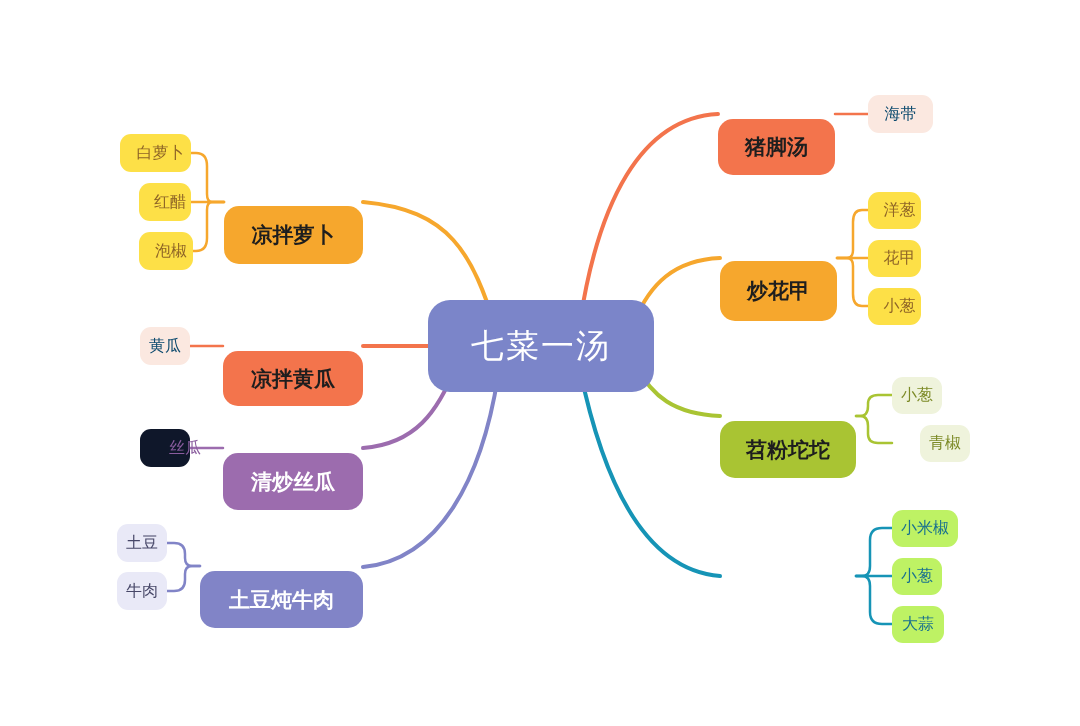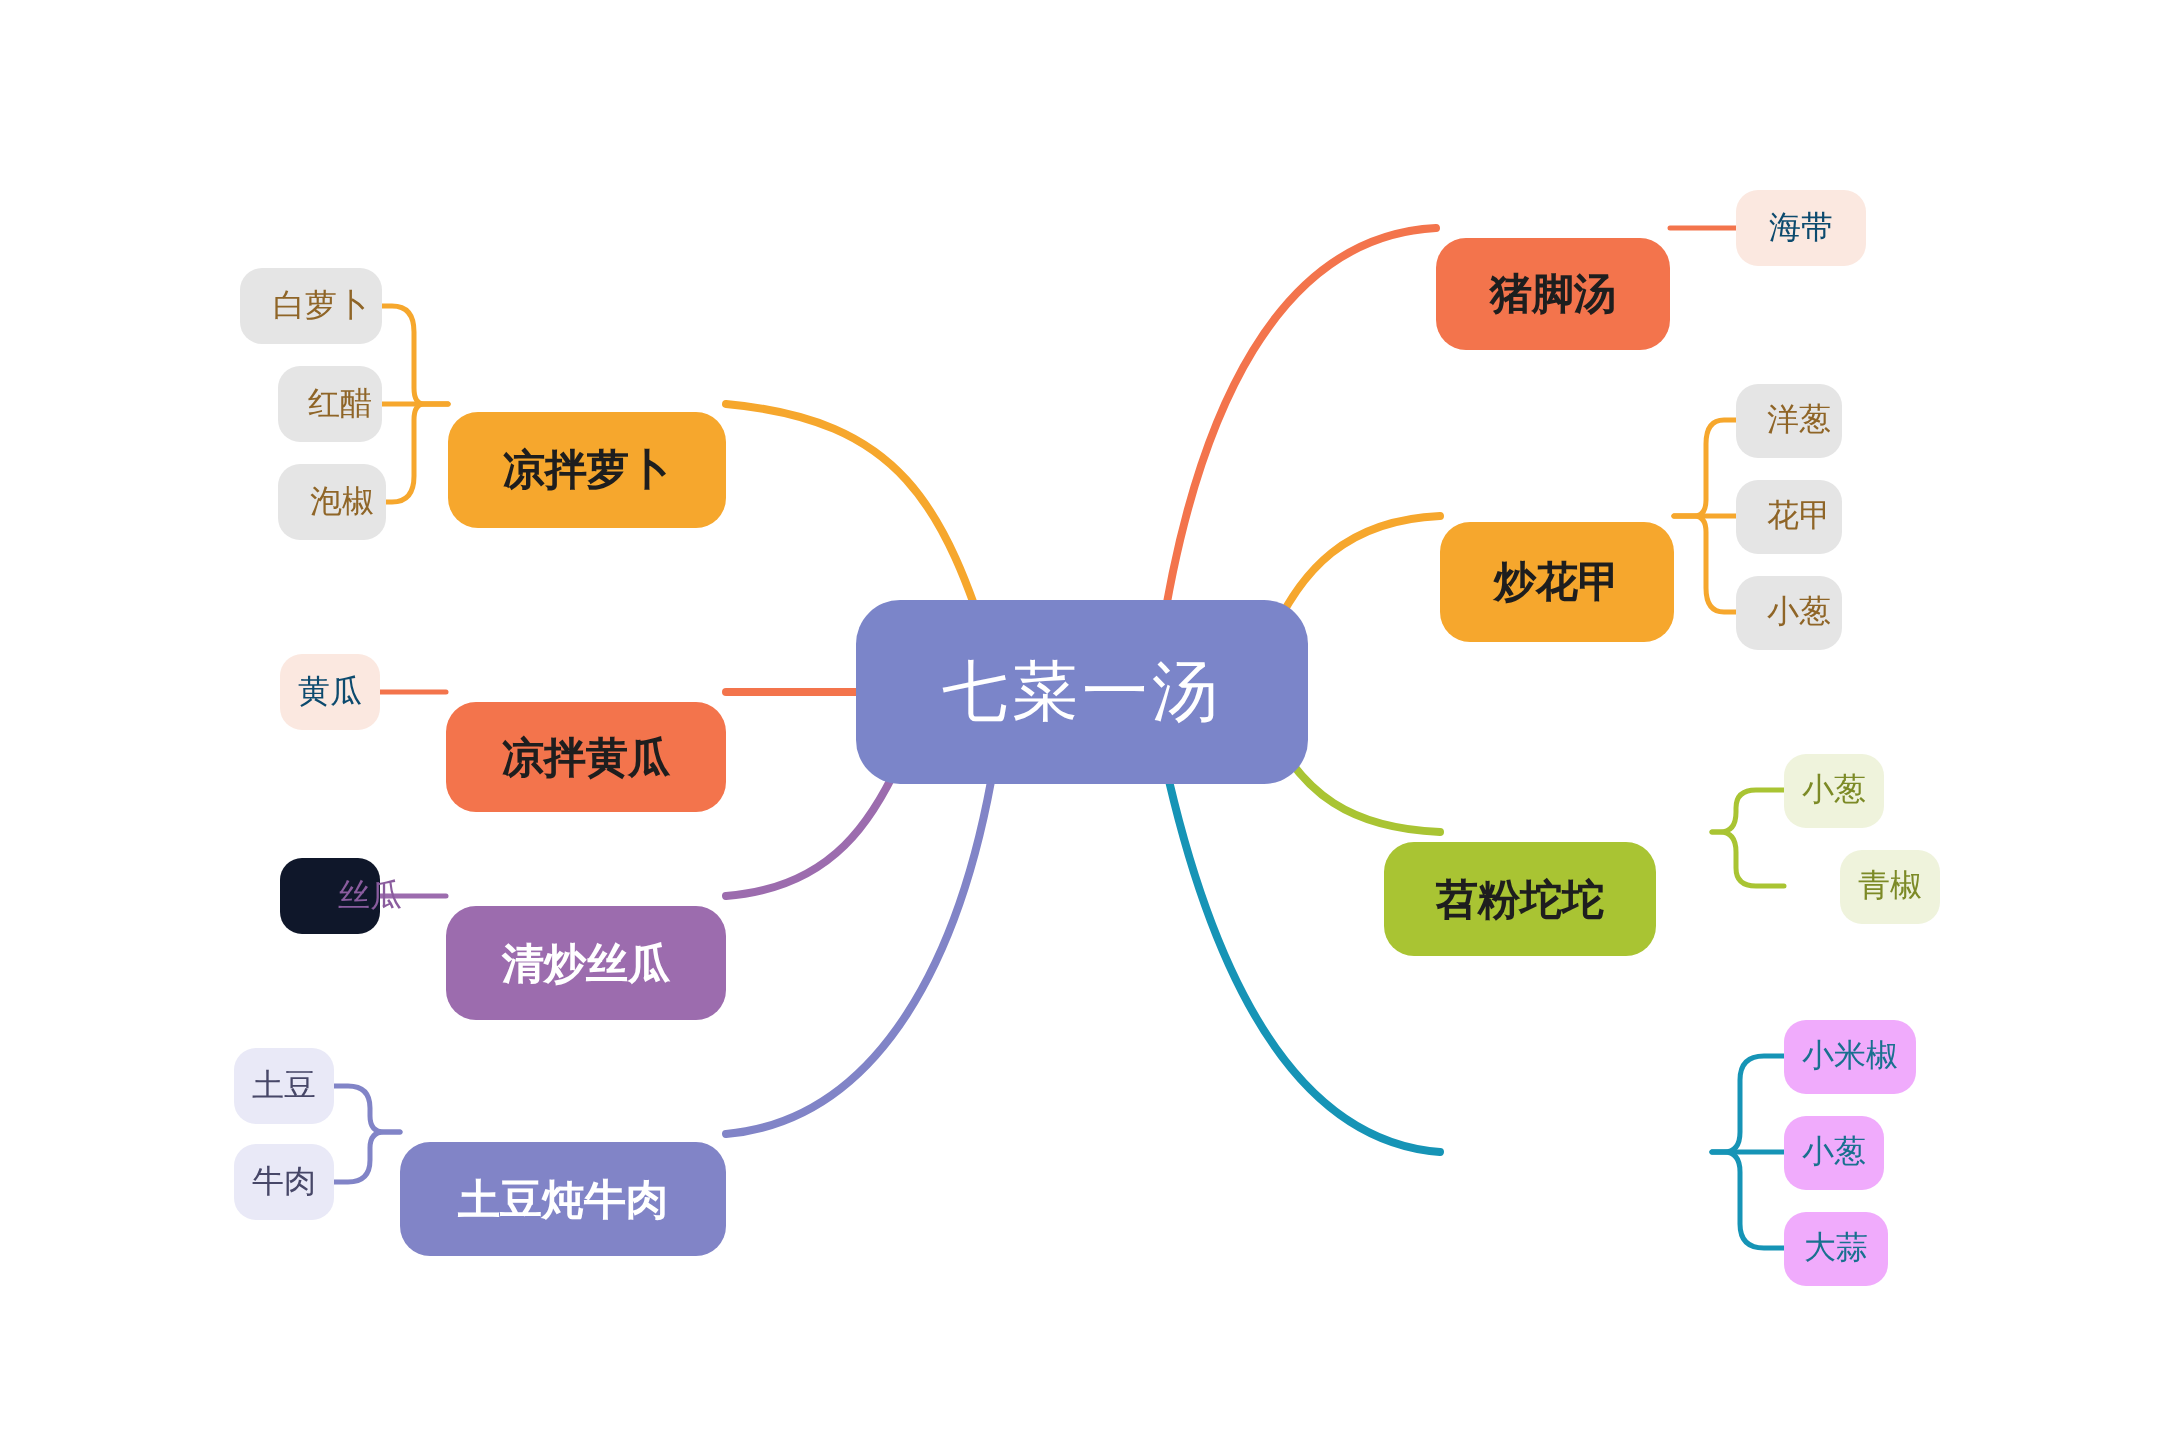--- a/index.html
+++ b/index.html
@@ -17,26 +17,26 @@
     font-size:33px;font-weight:normal;letter-spacing:2px;z-index:3;
   }
   .branch{border-radius:15px;font-size:21px;font-weight:bold;margin-top:33px;}
   .child{border-radius:11px;font-size:16px;font-weight:normal;}
   .bg-orange{background:#f6a72d;color:#1e1e1e;}
   .bg-red{background:#f3744c;color:#1e1e1e;}
   .bg-purple{background:#9c6cae;color:#ffffff;}
   .bg-violet{background:#8184c7;color:#ffffff;}
   .bg-green{background:#a9c433;color:#1e1e1e;}
   .bg-teal{background:#1694b6;color:#ffffff;}
-  .bg-cream{background:#e5e5e5;color:#8f6527;padding-left:10px;}
+  .bg-cream{background:#fde047;color:#8f6527;padding-left:10px;}
   .bg-pink{background:#fbe8e0;color:#0c4a6e;}
   .bg-lightpurple{background:#0f172a;color:#8a5c9e;padding-left:40px;}
   .bg-lavender{background:#e9e9f7;color:#474768;}
   .bg-lightgreen{background:#eff3dc;color:#7c8a26;}
-  .bg-lightblue{background:#f0abfc;color:#19708f;}
+  .bg-lightblue{background:#bef264;color:#19708f;}
 </style>
 </head>
 <body>
 
 <div id="canvas">
 
   <svg id="edges" viewBox="0 0 1080 726">
 
     <g fill="none" stroke-linecap="round">
       <path d="M 363 202 C 450 210 472 252 497 332" stroke="#f6a72d" stroke-width="4"></path>
@@ -77,21 +77,21 @@
   <div class="node root" style="left:428px;top:300px;width:226px;height:92px">七菜一汤</div>
 
   <div class="node branch bg-red" style="left:718px;top:86px;width:117px;height:56px">猪脚汤</div>
   <div class="node child bg-pink" style="left:868px;top:95px;width:65px;height:38px">海带</div>
 
   <div class="node branch bg-orange" style="left:720px;top:228px;width:117px;height:60px">炒花甲</div>
   <div class="node child bg-cream" style="left:868px;top:192px;width:53px;height:37px">洋葱</div>
   <div class="node child bg-cream" style="left:868px;top:240px;width:53px;height:37px">花甲</div>
   <div class="node child bg-cream" style="left:868px;top:288px;width:53px;height:37px">小葱</div>
 
-  <div class="node branch bg-green" style="left:692px;top:388px;width:136px;height:57px">苕粉坨坨</div>
+  <div class="node branch bg-green" style="left:720px;top:388px;width:136px;height:57px">苕粉坨坨</div>
   <div class="node child bg-lightgreen" style="left:892px;top:377px;width:50px;height:37px">小葱</div>
   <div class="node child bg-lightgreen" style="left:920px;top:425px;width:50px;height:37px">青椒</div>
 
   <div class="node child bg-lightblue" style="left:892px;top:510px;width:66px;height:37px">小米椒</div>
   <div class="node child bg-lightblue" style="left:892px;top:558px;width:50px;height:37px">小葱</div>
   <div class="node child bg-lightblue" style="left:892px;top:606px;width:52px;height:37px">大蒜</div>
 
   <div class="node branch bg-orange" style="left:224px;top:173px;width:139px;height:58px">凉拌萝卜</div>
   <div class="node child bg-cream" style="left:120px;top:134px;width:71px;height:38px">白萝卜</div>
   <div class="node child bg-cream" style="left:139px;top:183px;width:52px;height:38px">红醋</div>

